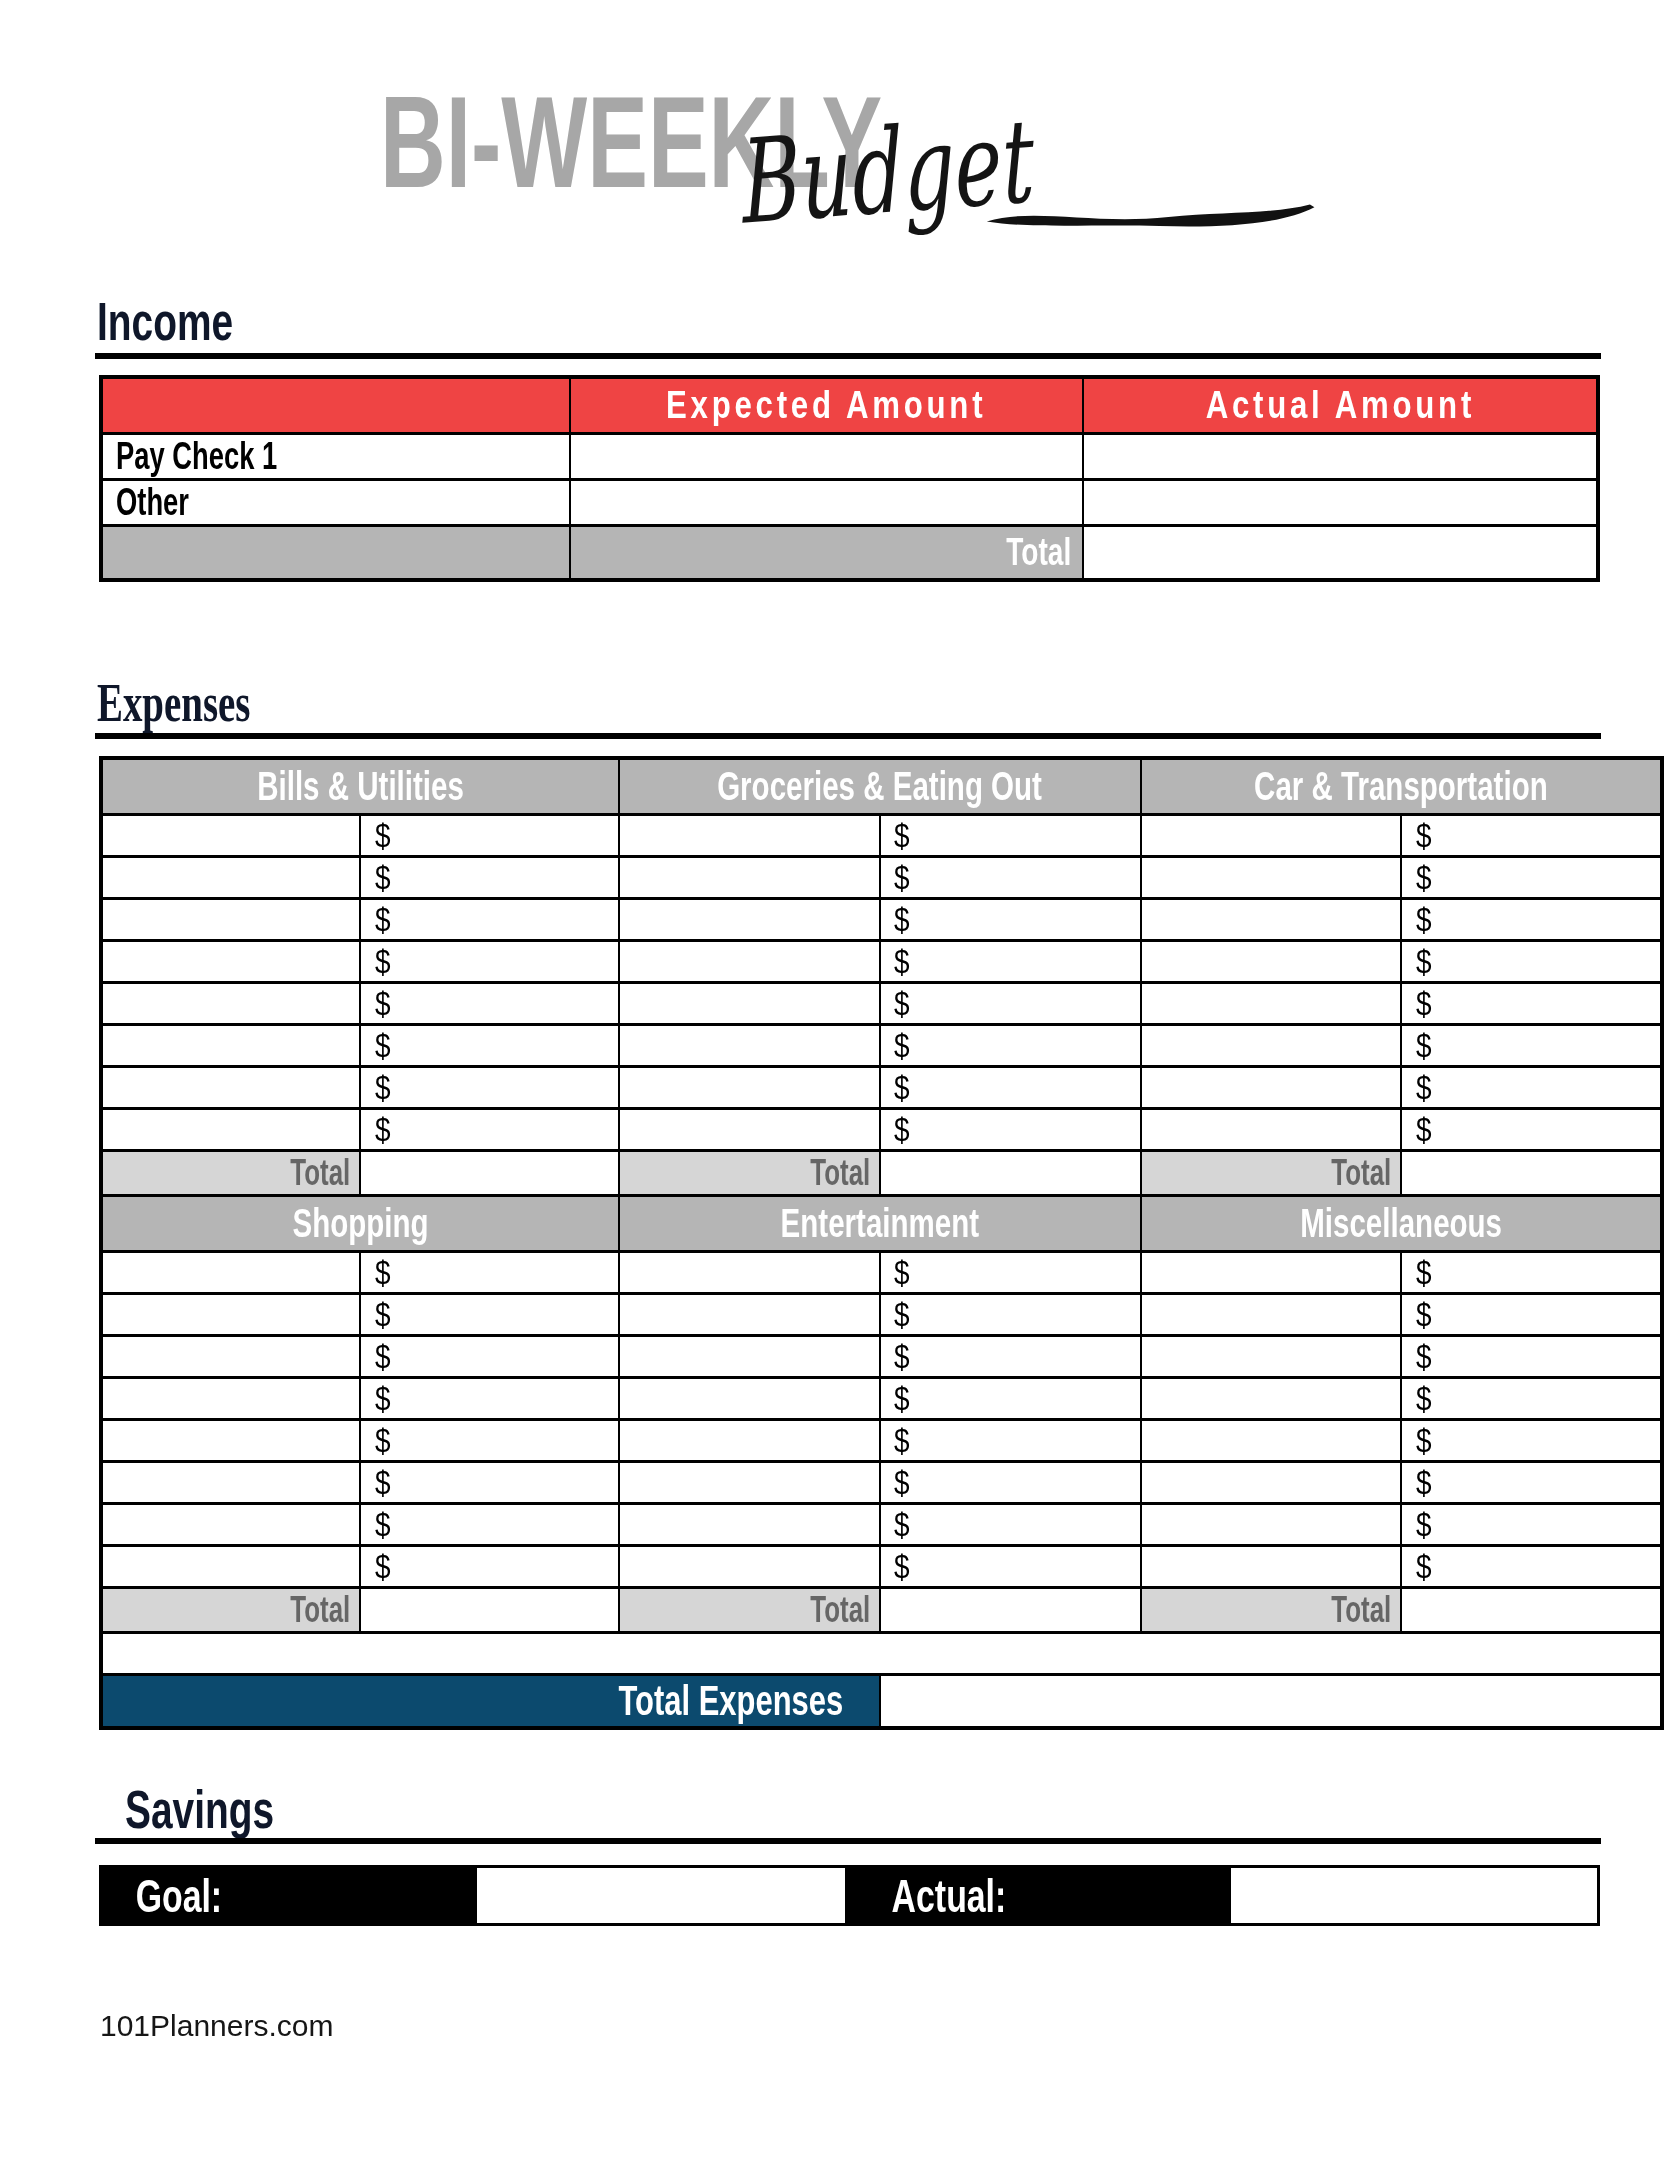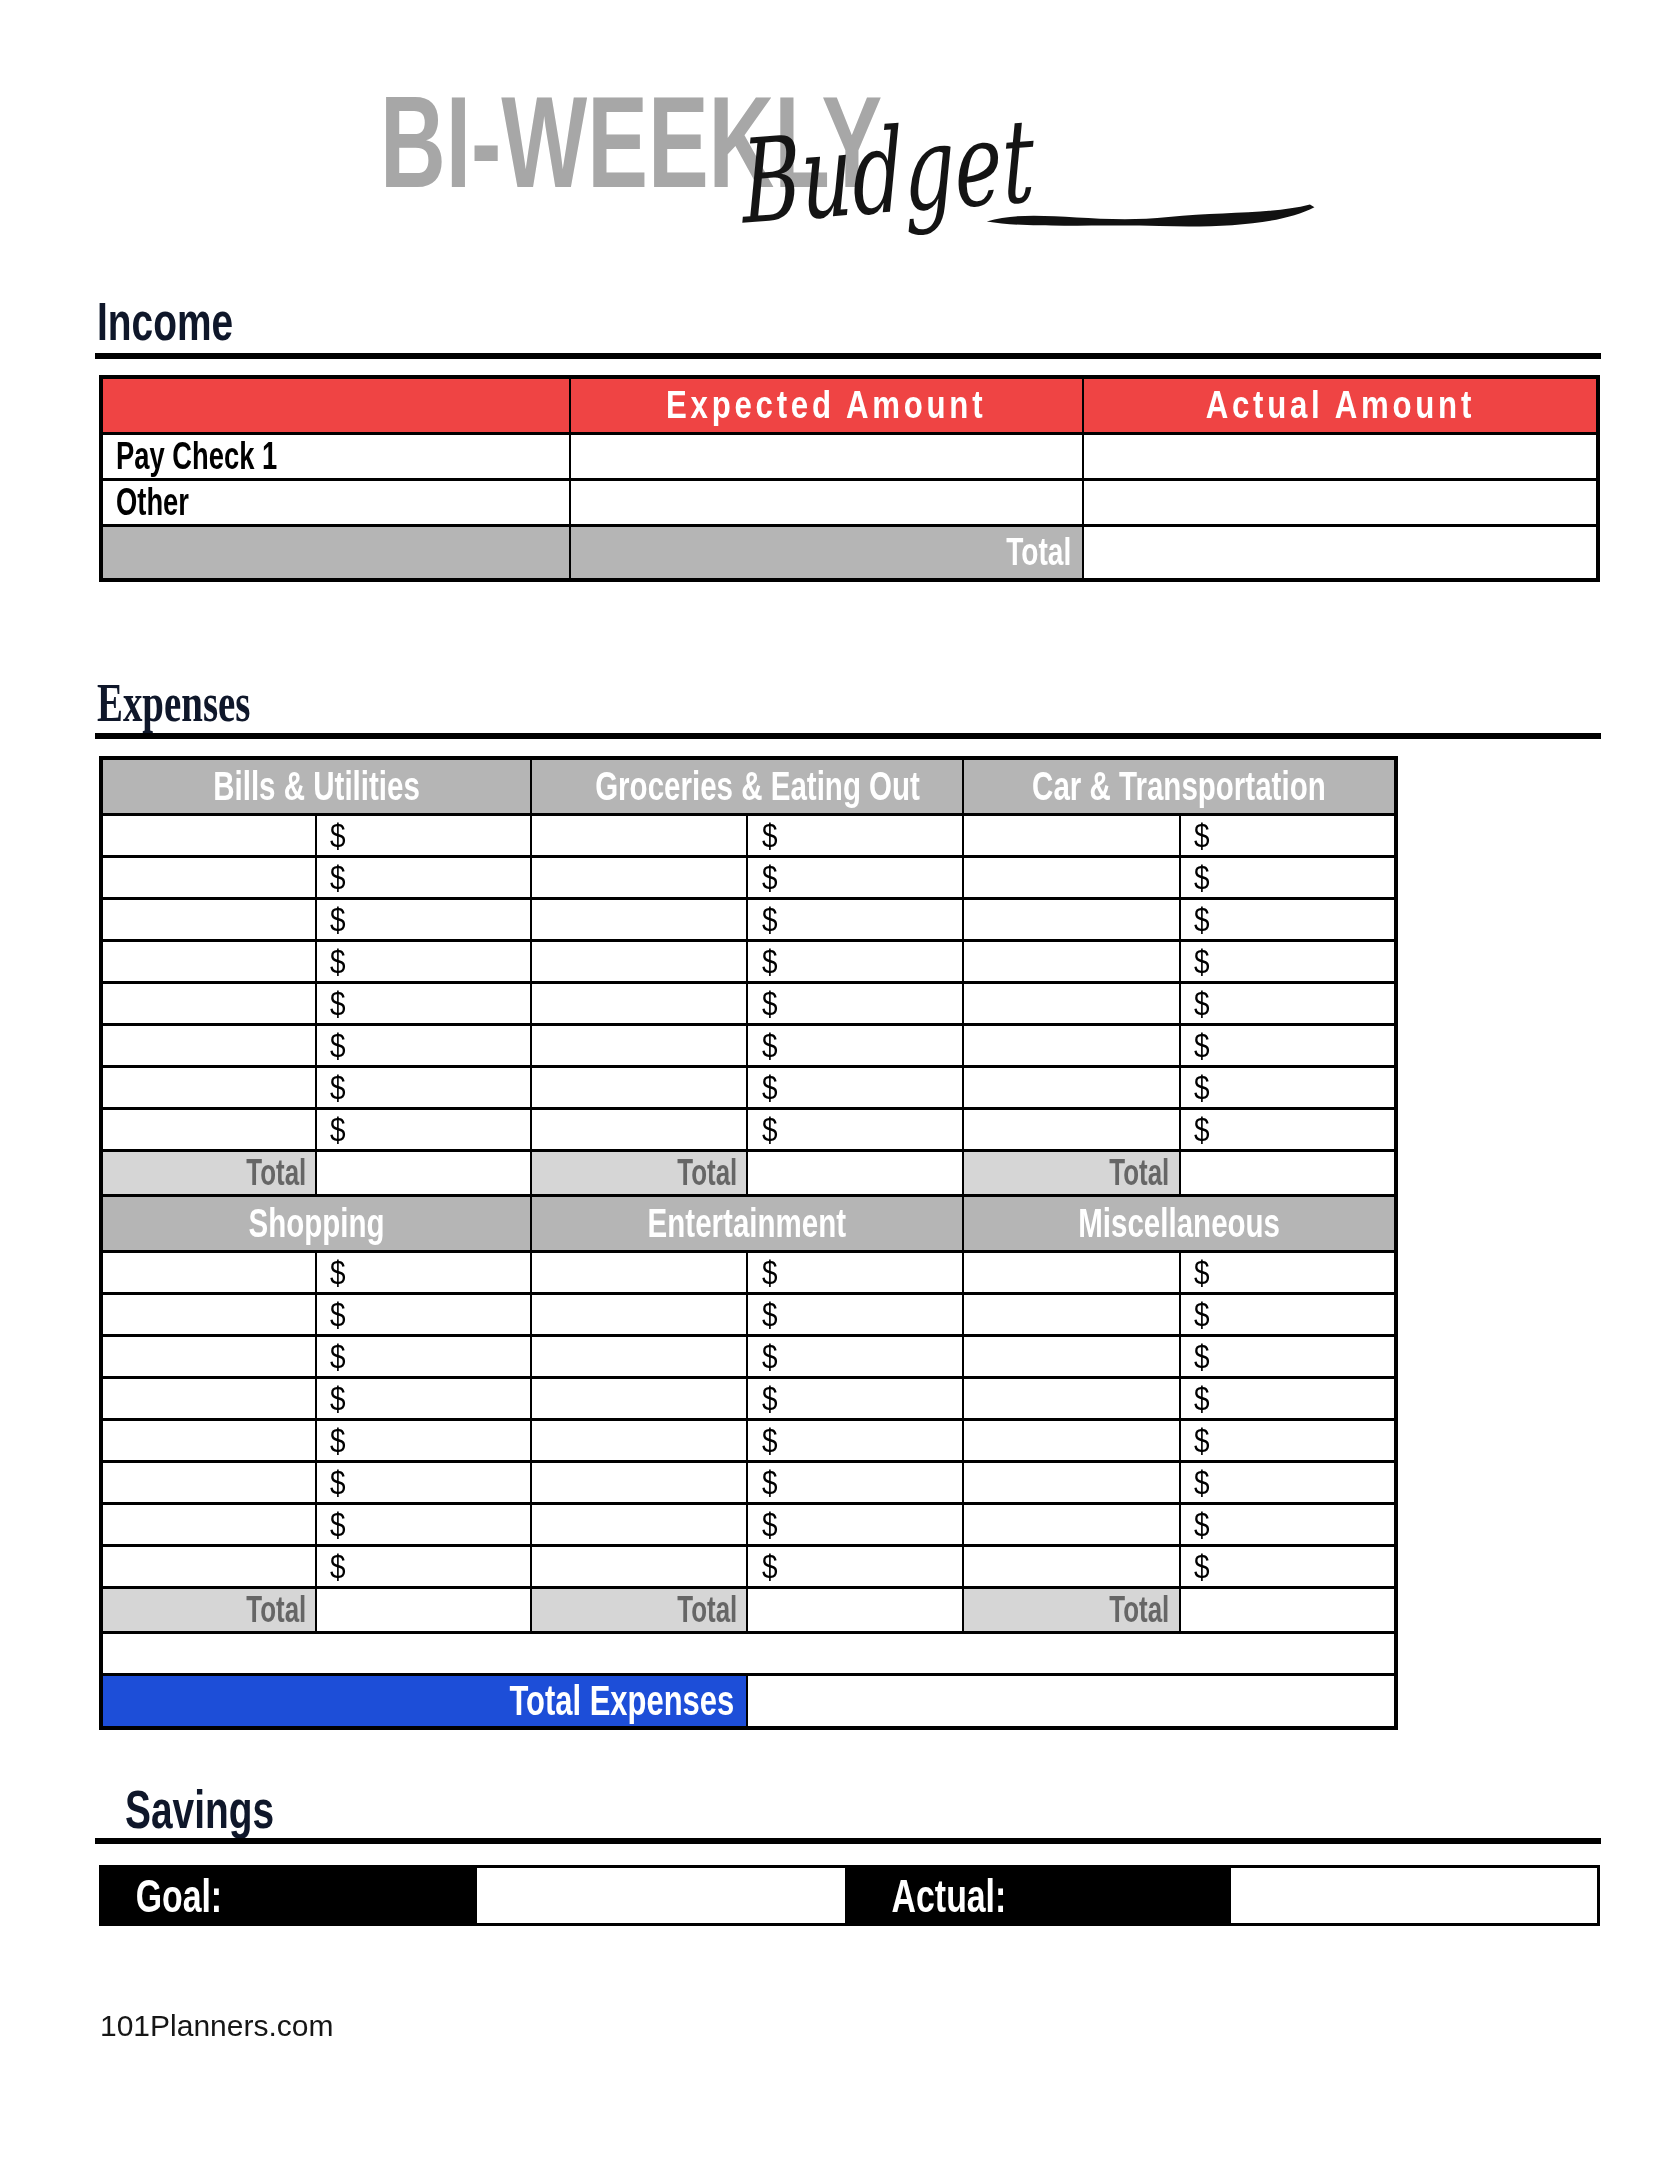--- a/index.html
+++ b/index.html
@@ -72,34 +72,34 @@
   #income-table { left: 99px; top: 375px; width: 1501px; border: 4.5px solid #000; }
   #income-table tr.t-head  { height: 56px; }
   #income-table tr.t-row   { height: 43px; }
   #income-table tr.t-total { height: 55px; }
   #income-table th { text-align: center; font-size: 39px; }
   #income-table td.lbl { text-align: left; padding-left: 12.5px; font-size: 38px; }
   #income-table td.total-cap { background: #b5b5b5; text-align: right; padding-right: 10.7px; font-size: 39px; }
   #income-table td.total-blank { background: #b5b5b5; }
 
   
-  #expenses-table { left: 99px; top: 756px; width: 1299px; border: 4.5px solid #000; }
+  #expenses-table { left: 99px; top: 756px; width: 1565px; border: 4.5px solid #000; }
   #expenses-table tr.cat-row  { height: 56px; }
   #expenses-table th.cat { text-align: center; font-size: 41px; background: #b5b5b5; }
   #expenses-table tr.exp { height: 39px; }
   #expenses-table td.amt { text-align: left; padding-left: 13.4px; }
   .dollar {
     display: inline-block; transform: scaleX(0.82); transform-origin: 0 50%;
     font-size: 34px; font-weight: normal; color: #000;
   }
   #expenses-table tr.subtotal { height: 41px; }
   #expenses-table td.tl { background: #d6d6d6; text-align: right; padding-right: 9px; font-size: 36px; color: #666666; }
   #expenses-table tr.spacer-row { height: 42px; }
   #expenses-table tr.grand { height: 54px; }
-  #expenses-table td.gcap { background: #1d4ed8; text-align: right; padding-right: 12px; font-size: 43px; }
+  #expenses-table td.gcap { background: #0c4a6e; text-align: right; padding-right: 36px; font-size: 43px; }
 
   
   #savings-table { left: 99px; top: 1865px; width: 1501px; border: 3.6px solid #000; }
   #savings-table tr { height: 56px; }
   #savings-table td.slabel { background: #000000; padding-right: 14.3px; font-size: 47px; }
 
   
   .footer {
     position: absolute; left: 100px; top: 2009px;
     font-size: 30px; color: #161616;

